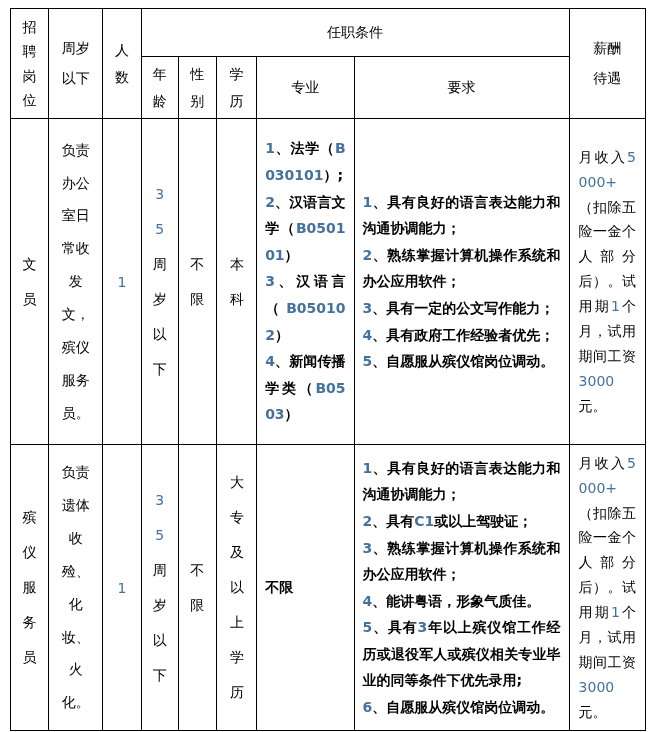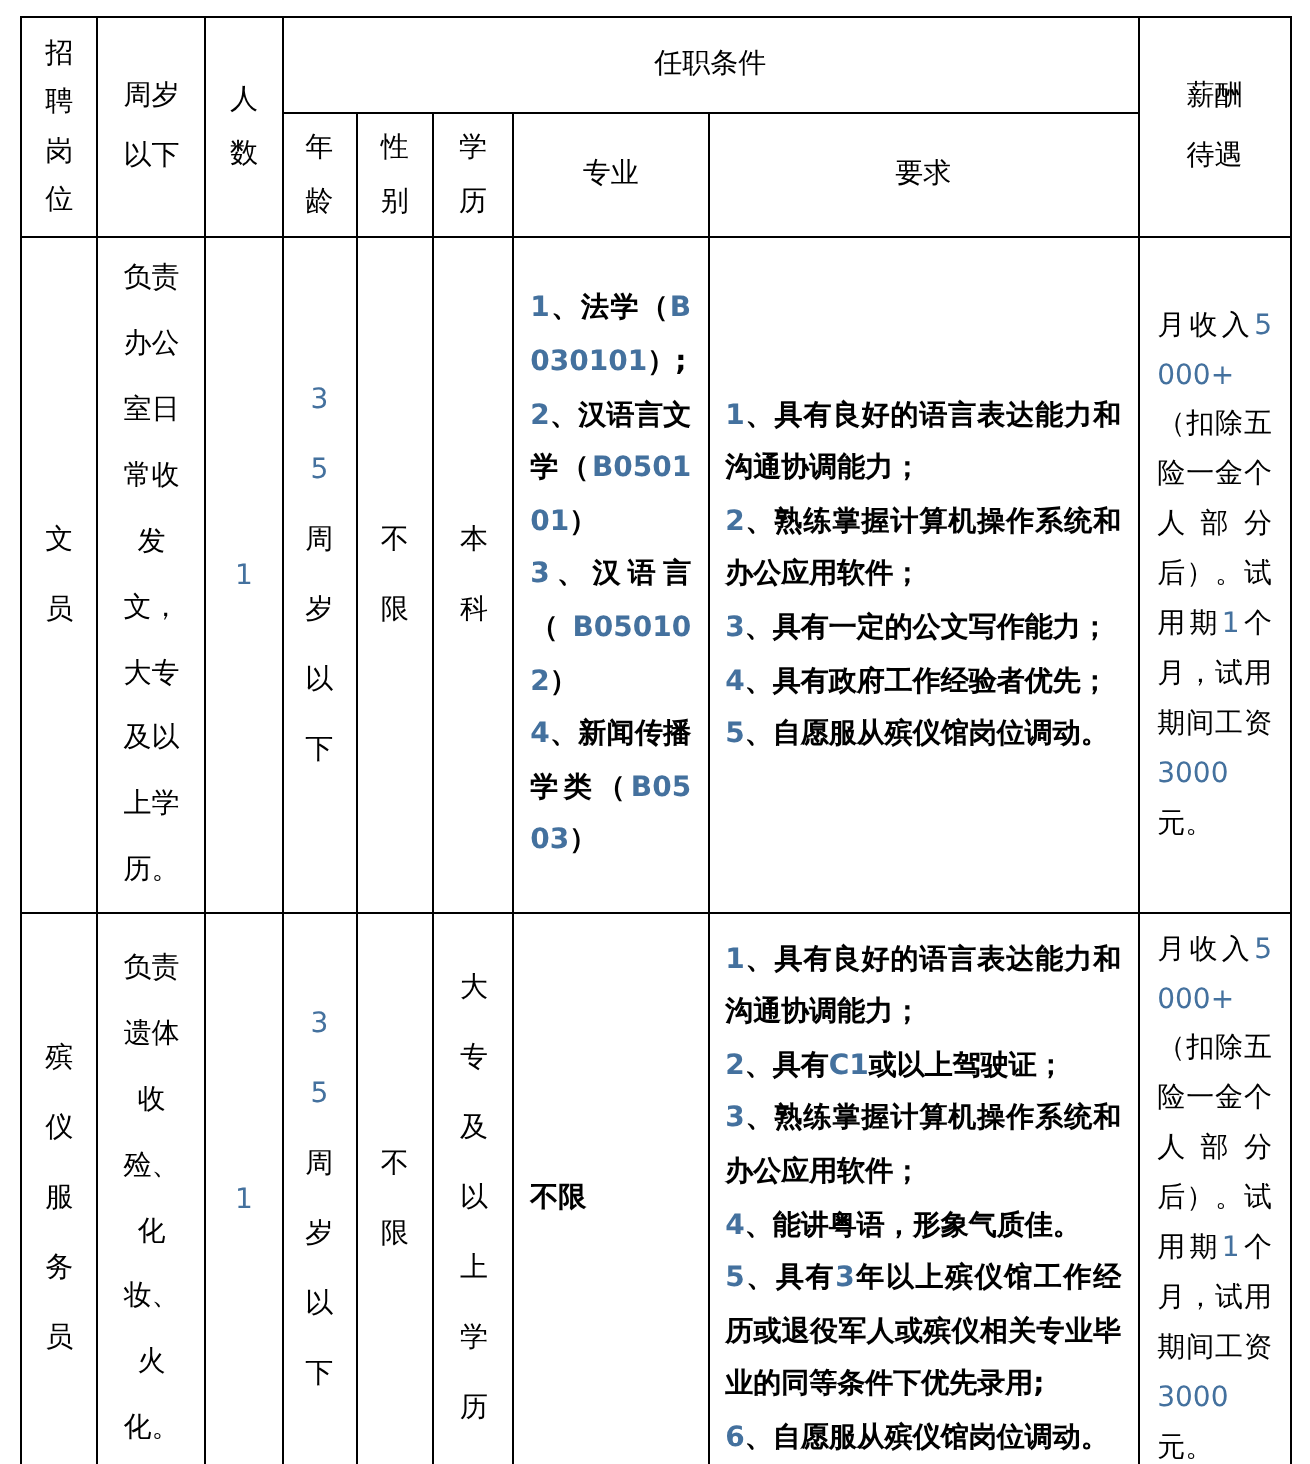--- a/index.html
+++ b/index.html
@@ -93,21 +93,21 @@
       <tr class="h2">
         <td class="hcell">年龄</td>
         <td class="hcell">性别</td>
         <td class="hcell">学历</td>
         <td class="hcell">专业</td>
         <td class="hcell">要求</td>
       </tr>
 
       <tr class="r1">
         <td class="vtext">文员</td>
-        <td class="desc">负责办公室日常收发文，大专及以上学历。</td>
+        <td class="desc">负责办公室日常收发文，殡仪服务员。</td>
         <td><span class="num">1</span></td>
         <td class="vtext-age"><span class="num">35</span>周岁以下</td>
         <td class="vtext">不限</td>
         <td class="vtext-edu">本科</td>
         <td class="major"><span class="num">1</span>、法学（<span class="num">B030101</span>）;
 <span class="num">2</span>、汉语言文学（<span class="num">B050101</span>）
 <span class="num">3</span>、汉语言（<span class="num">B050102</span>）
 <span class="num">4</span>、新闻传播学类（<span class="num">B0503</span>）</td>
         <td class="req"><span class="num">1</span>、具有良好的语言表达能力和沟通协调能力；
 <span class="num">2</span>、熟练掌握计算机操作系统和办公应用软件；

